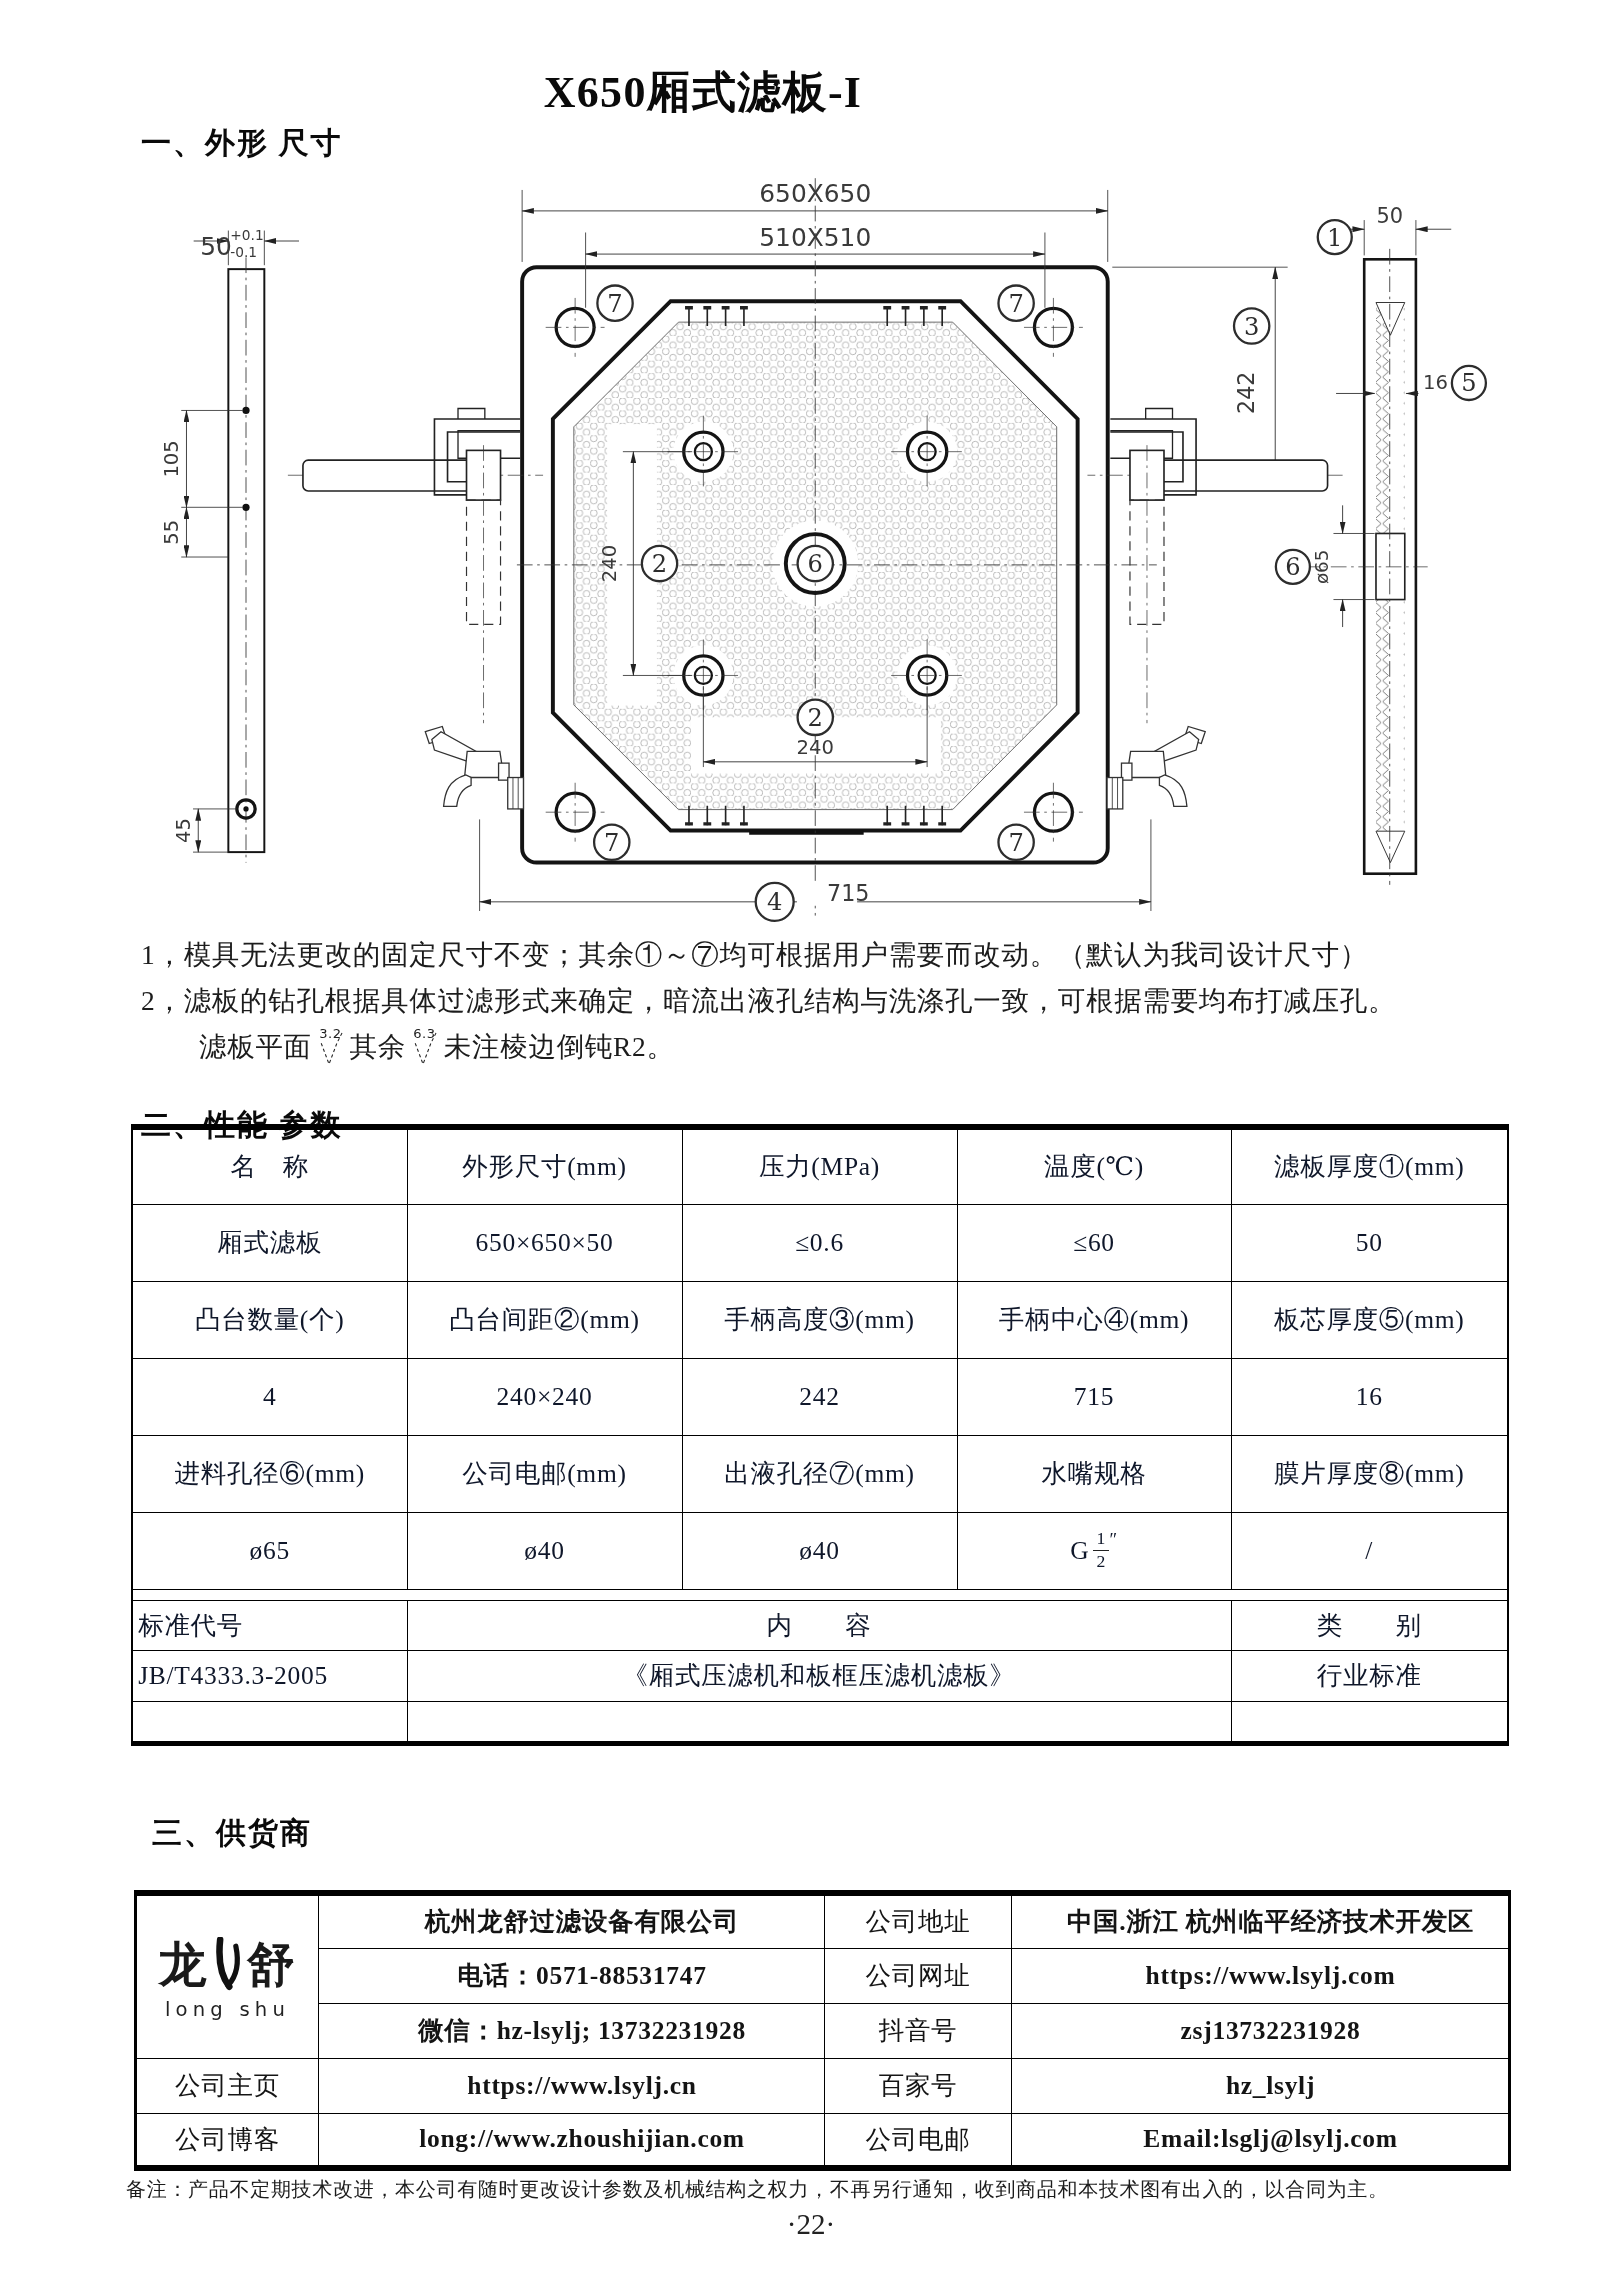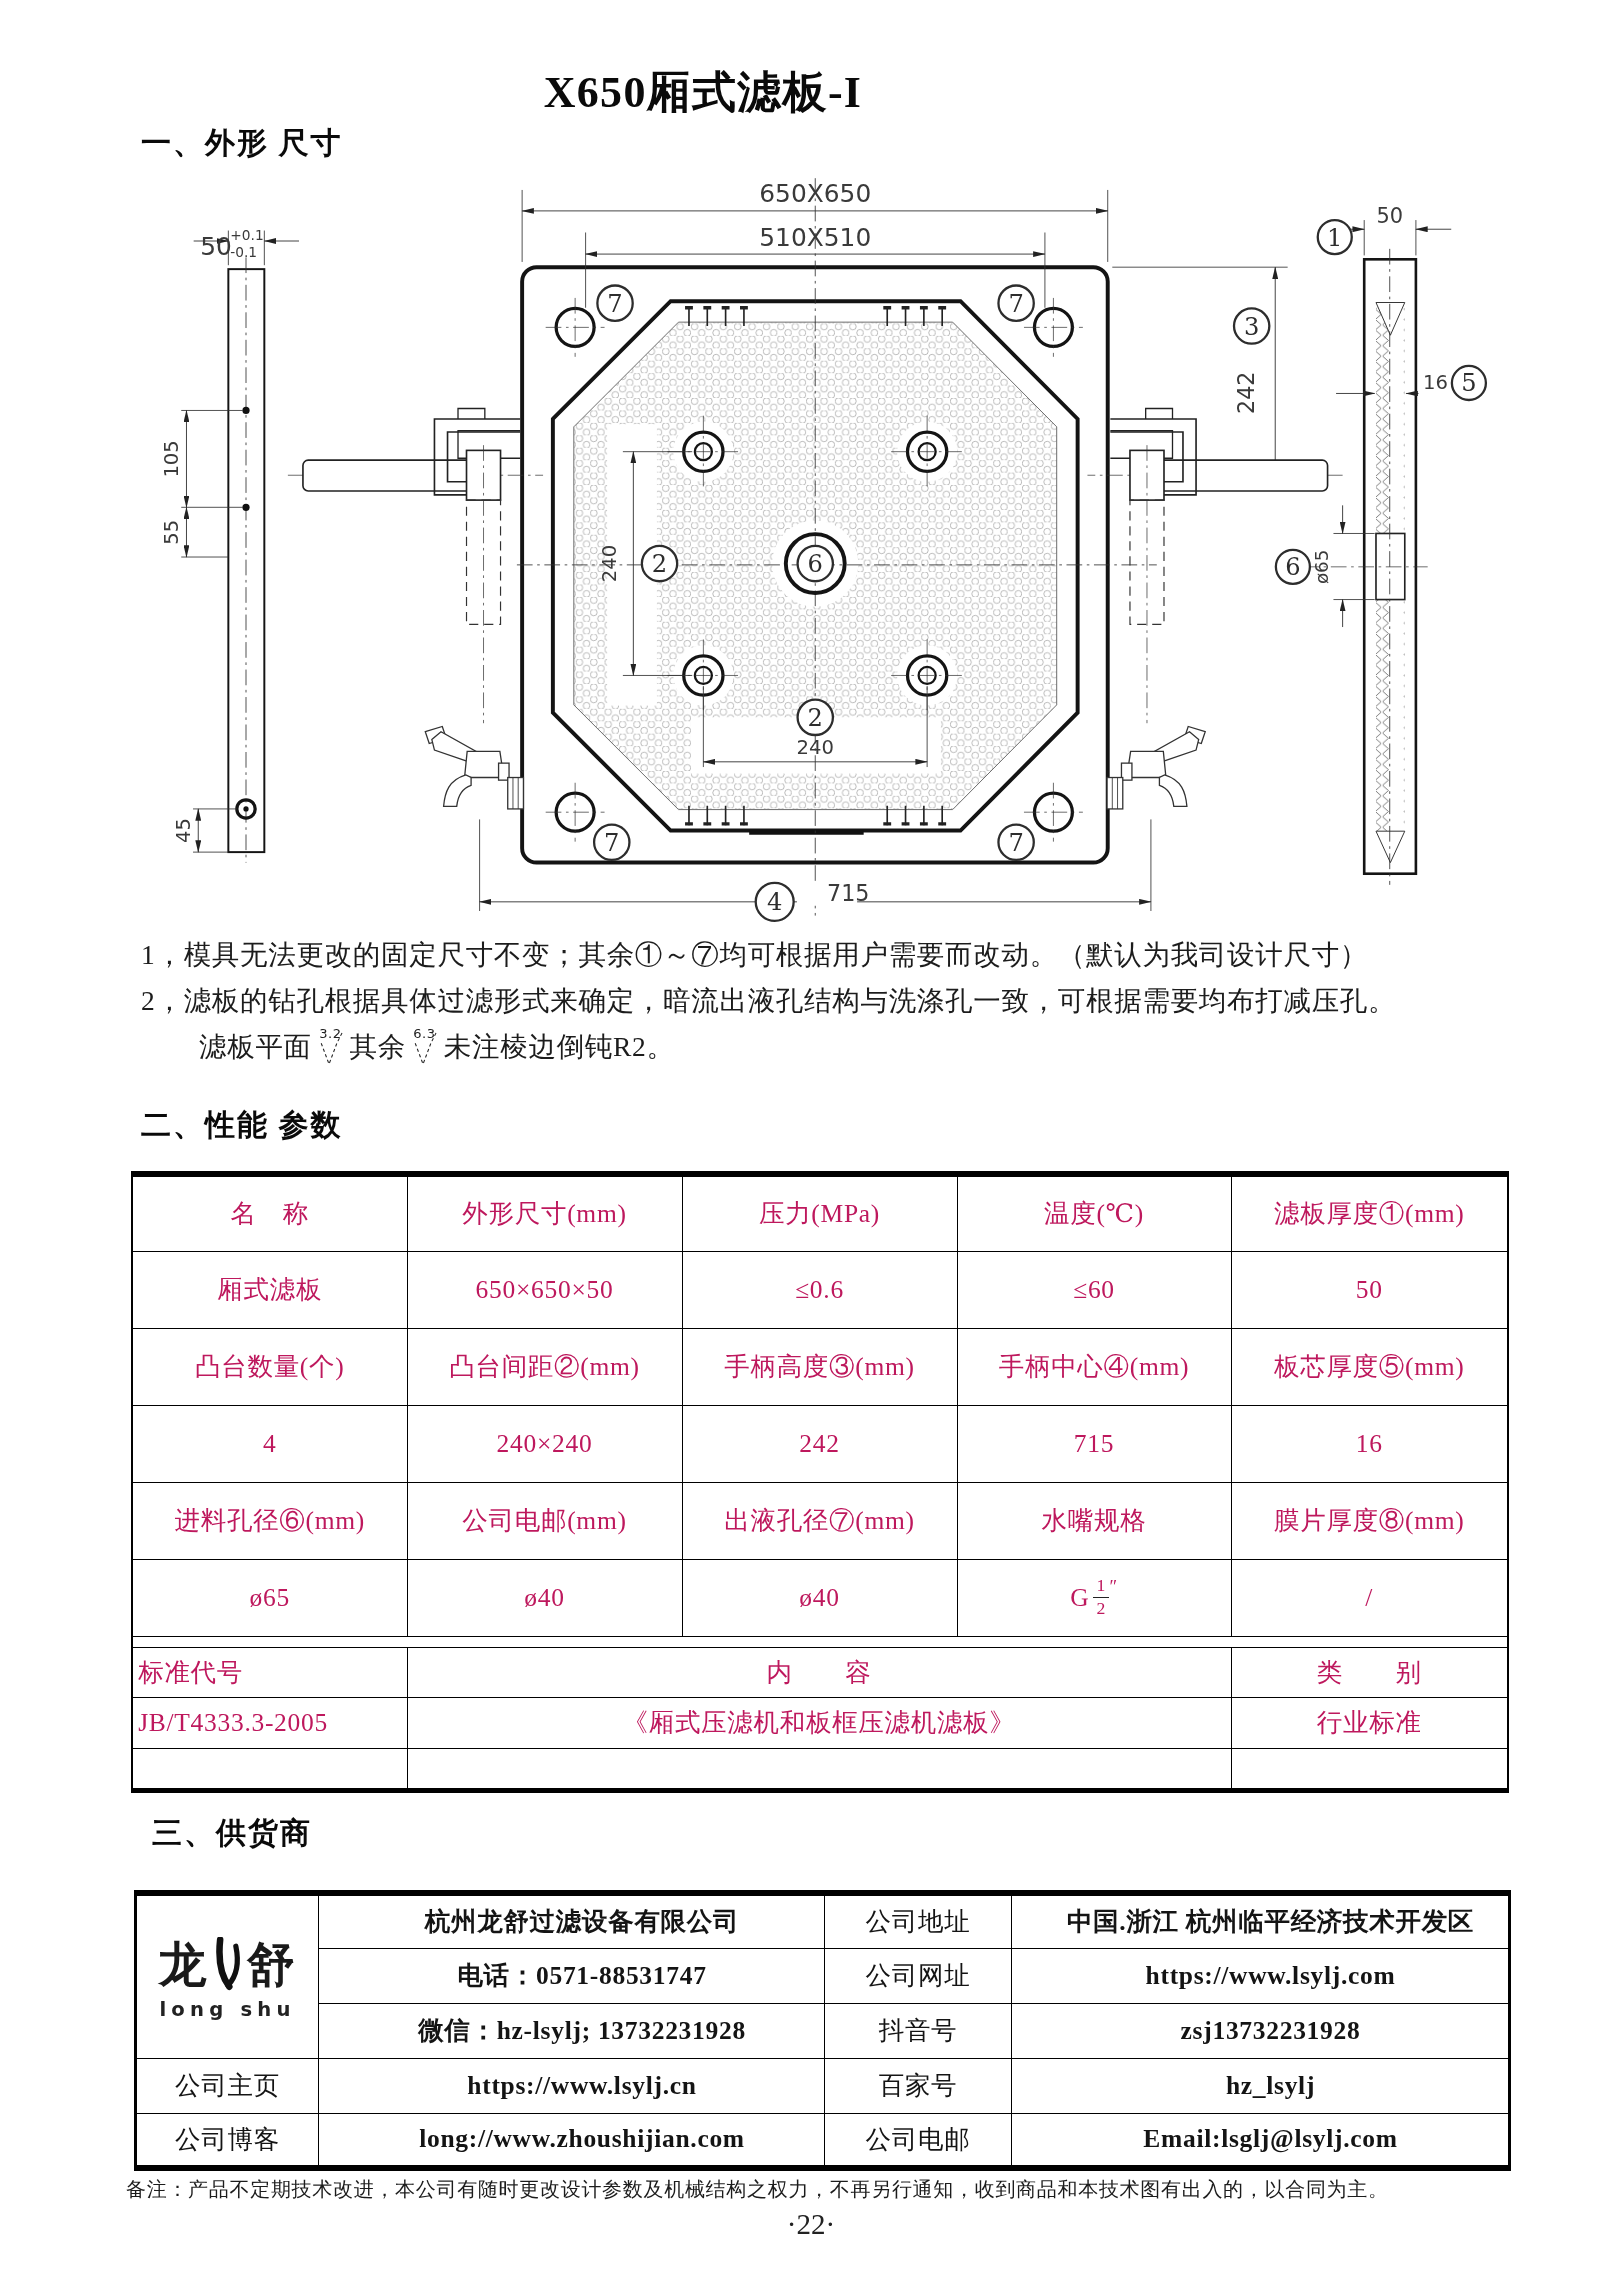--- a/index.html
+++ b/index.html
@@ -19,24 +19,24 @@
   }
   .notes {
     left:141px; top:932px; width:1400px;
     font-size:27.5px; line-height:46px; color:#1c1c1c; letter-spacing:0.7px;
   }
   .notes .indent { padding-left:58px; }
   .finish-sym { vertical-align:-10.5px; margin:0 3.9px; }
   
   table { border-collapse:collapse; table-layout:fixed; }
   .ptable {
-    left:131px; top:1171px; width:1377px;
+    left:131px; top:1124px; width:1377px;
     border-left:2px solid #000; border-right:2px solid #000;
     border-top:6.5px solid #000; border-bottom:5.9px solid #000;
-    font-size:25.5px; color:#be185d;
+    font-size:25.5px; color:#0f172a;
   }
   .ptable td {
     border:1.3px solid #000; text-align:center; vertical-align:middle;
     letter-spacing:0.7px; overflow:hidden;
   }
   .ptable tr.sep td { border-left:none; border-right:none; }
   .fracwrap { display:inline-flex; align-items:center; }
   .fracv { display:inline-flex; flex-direction:column; align-items:center;
            line-height:1; font-size:17.7px; margin-left:3.9px; }
   .fracv .num { border-bottom:1.3px solid #222; padding:0 3.3px 2px; }
@@ -49,21 +49,21 @@
     border-top:6.5px solid #000; border-bottom:6.5px solid #000;
     font-size:25.5px; color:#141414;
   }
   .stable td { border:1.3px solid #000; vertical-align:middle; overflow:hidden; }
   .stable td.lab { text-align:center; letter-spacing:0.7px; }
   .stable td.val, .stable td.main { text-align:center; padding-left:21px; letter-spacing:0.7px;font-weight:bold; }
   .logo-cell { text-align:center; }
   .logo-line { font-size:48px; font-weight:bold; letter-spacing:1.3px;
                display:flex; align-items:center; justify-content:center; gap:2.6px; color:#1a1a1a;}
   .logo-en { font-size:19.6px; letter-spacing:5.2px; color:#222; margin-top:1.3px;
-             font-family:"DejaVu Sans",sans-serif;font-weight:bold; }
+             font-family:"DejaVu Sans",sans-serif; }
   .footer-note {
     left:126px; top:2176px; width:1387px; font-size:20px; color:#1c1c1c; letter-spacing:0.7px;
   }
   .page-num {
     left:0; top:2208px; width:1622px; text-align:center; font-size:29px; color:#222;font-family:Liberation Serif, serif;
   }
   
   svg text { font-family:"DejaVu Sans","Liberation Sans",sans-serif; fill:#3a3a3a; }
   svg .geo { stroke:#141414; fill:none; }
   svg .dimline { stroke:#333; stroke-width:1.4; fill:none; }

